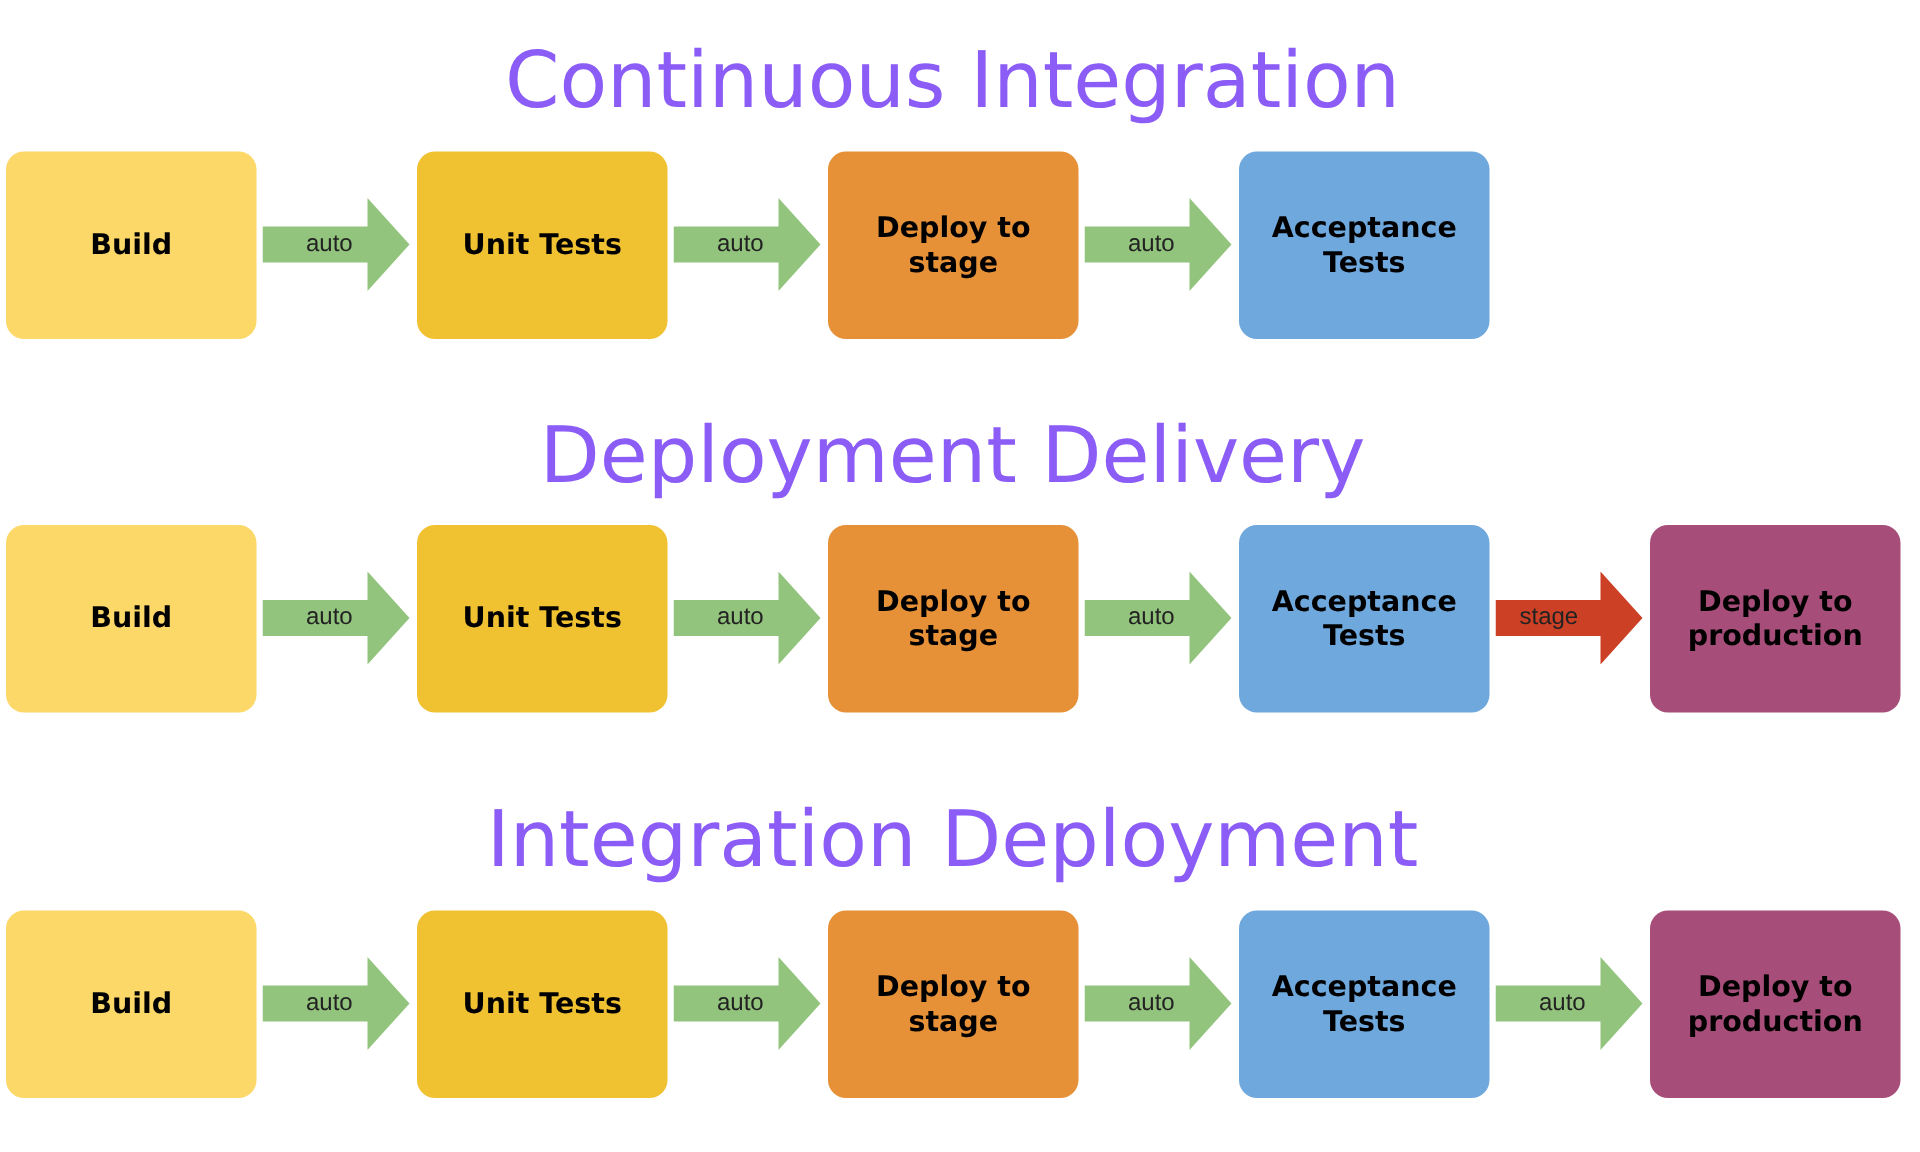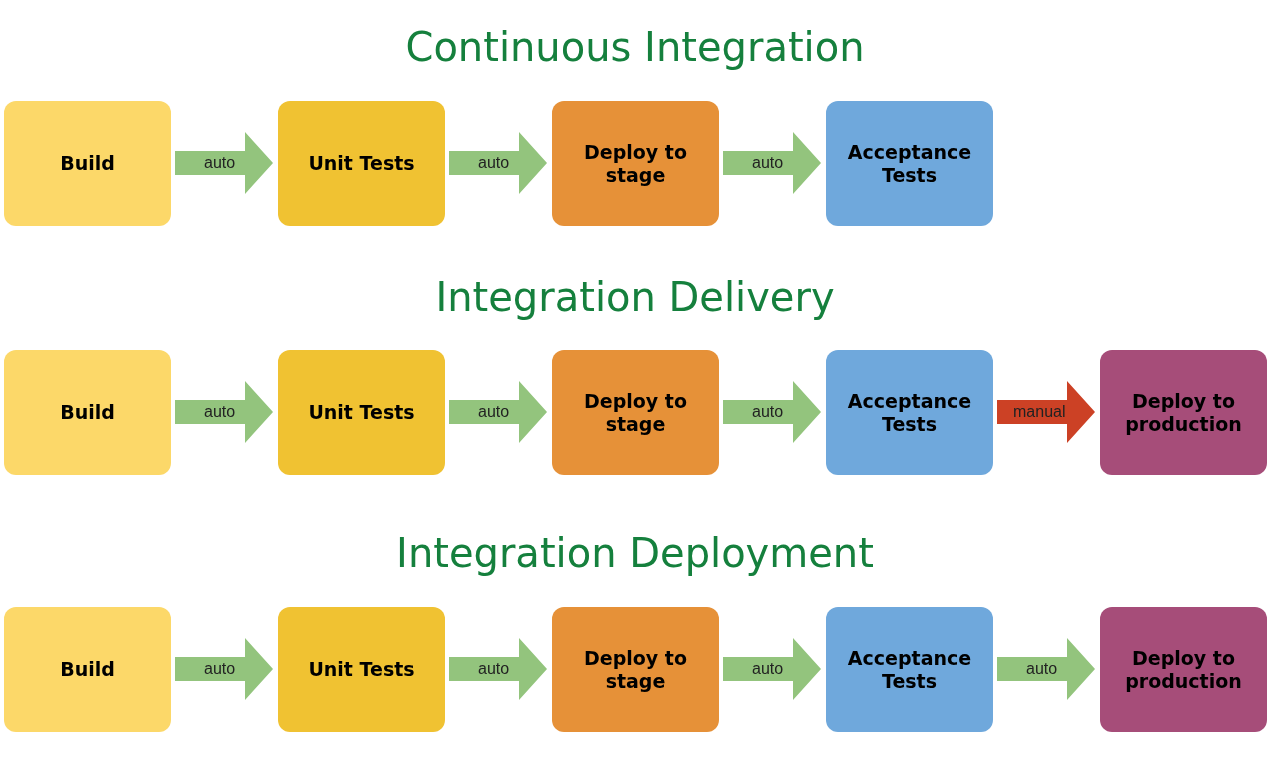--- a/index.html
+++ b/index.html
@@ -1,17 +1,17 @@
 <!DOCTYPE html>
 <html><head>
 <meta charset="utf-8">
 <style>
   html,body{margin:0;padding:0;background:#fff;}
   body{width:1280px;height:768px;position:relative;overflow:hidden;font-family:"DejaVu Sans","Liberation Sans",sans-serif;}
-  .title{position:absolute;left:0;width:1270px;text-align:center;color:#15803d;font-size:40px;font-family:"DejaVu Sans",sans-serif;font-weight:normal;}
+  .title{position:absolute;left:0;width:1270px;text-align:center;color:#8b5cf6;font-size:52px;font-family:"DejaVu Sans",sans-serif;font-weight:normal;}
   .box{position:absolute;width:167px;height:125px;border-radius:12px;display:flex;align-items:center;justify-content:center;text-align:center;font-weight:bold;font-size:19px;line-height:23px;color:#000;font-family:"DejaVu Sans",sans-serif;}
   .arrow{position:absolute;width:100px;height:62px;}
   .arrow svg{position:absolute;left:0;top:0;}
   .arrow .lbl{position:absolute;top:0;height:62px;line-height:62px;font-size:16px;color:#222;font-family:"Liberation Sans",sans-serif;}
 </style>
 </head>
 <body>
 
 <div id="diagram">
     <div class="title" style="top: 24px;">Continuous Integration</div>
@@ -38,21 +38,21 @@
         <polygon points="0,19 70,19 70,0 98,31 70,62 70,43 0,43" fill="#93c47d"></polygon>
       </svg>
       <span class="lbl" style="left: 29px;">auto</span>
     </div>
     <div class="arrow" style="left: 723px; top: 132px;">
       <svg width="100" height="62">
         <polygon points="0,19 70,19 70,0 98,31 70,62 70,43 0,43" fill="#93c47d"></polygon>
       </svg>
       <span class="lbl" style="left: 29px;">auto</span>
     </div>
-    <div class="title" style="top: 274px;">Integration Delivery</div>
+    <div class="title" style="top: 274px;">Deployment Delivery</div>
     <div class="box" style="left: 4px; top: 350px; background: rgb(252, 216, 105);">
       <span style="display: inline-block; max-width: 140px;">Build</span>
     </div>
     <div class="box" style="left: 278px; top: 350px; background: rgb(240, 194, 50);">
       <span style="display: inline-block; max-width: 140px;">Unit Tests</span>
     </div>
     <div class="box" style="left: 552px; top: 350px; background: rgb(230, 145, 56);">
       <span style="display: inline-block; max-width: 140px;">Deploy to stage</span>
     </div>
     <div class="box" style="left: 826px; top: 350px; background: rgb(111, 168, 220);">
@@ -76,21 +76,21 @@
     <div class="arrow" style="left: 723px; top: 381px;">
       <svg width="100" height="62">
         <polygon points="0,19 70,19 70,0 98,31 70,62 70,43 0,43" fill="#93c47d"></polygon>
       </svg>
       <span class="lbl" style="left: 29px;">auto</span>
     </div>
     <div class="arrow" style="left: 997px; top: 381px;">
       <svg width="100" height="62">
         <polygon points="0,19 70,19 70,0 98,31 70,62 70,43 0,43" fill="#cc4125"></polygon>
       </svg>
-      <span class="lbl" style="left: 16px;">manual</span>
+      <span class="lbl" style="left: 16px;">stage</span>
     </div>
     <div class="title" style="top: 530px;">Integration Deployment</div>
     <div class="box" style="left: 4px; top: 607px; background: rgb(252, 216, 105);">
       <span style="display: inline-block; max-width: 140px;">Build</span>
     </div>
     <div class="box" style="left: 278px; top: 607px; background: rgb(240, 194, 50);">
       <span style="display: inline-block; max-width: 140px;">Unit Tests</span>
     </div>
     <div class="box" style="left: 552px; top: 607px; background: rgb(230, 145, 56);">
       <span style="display: inline-block; max-width: 140px;">Deploy to stage</span>

